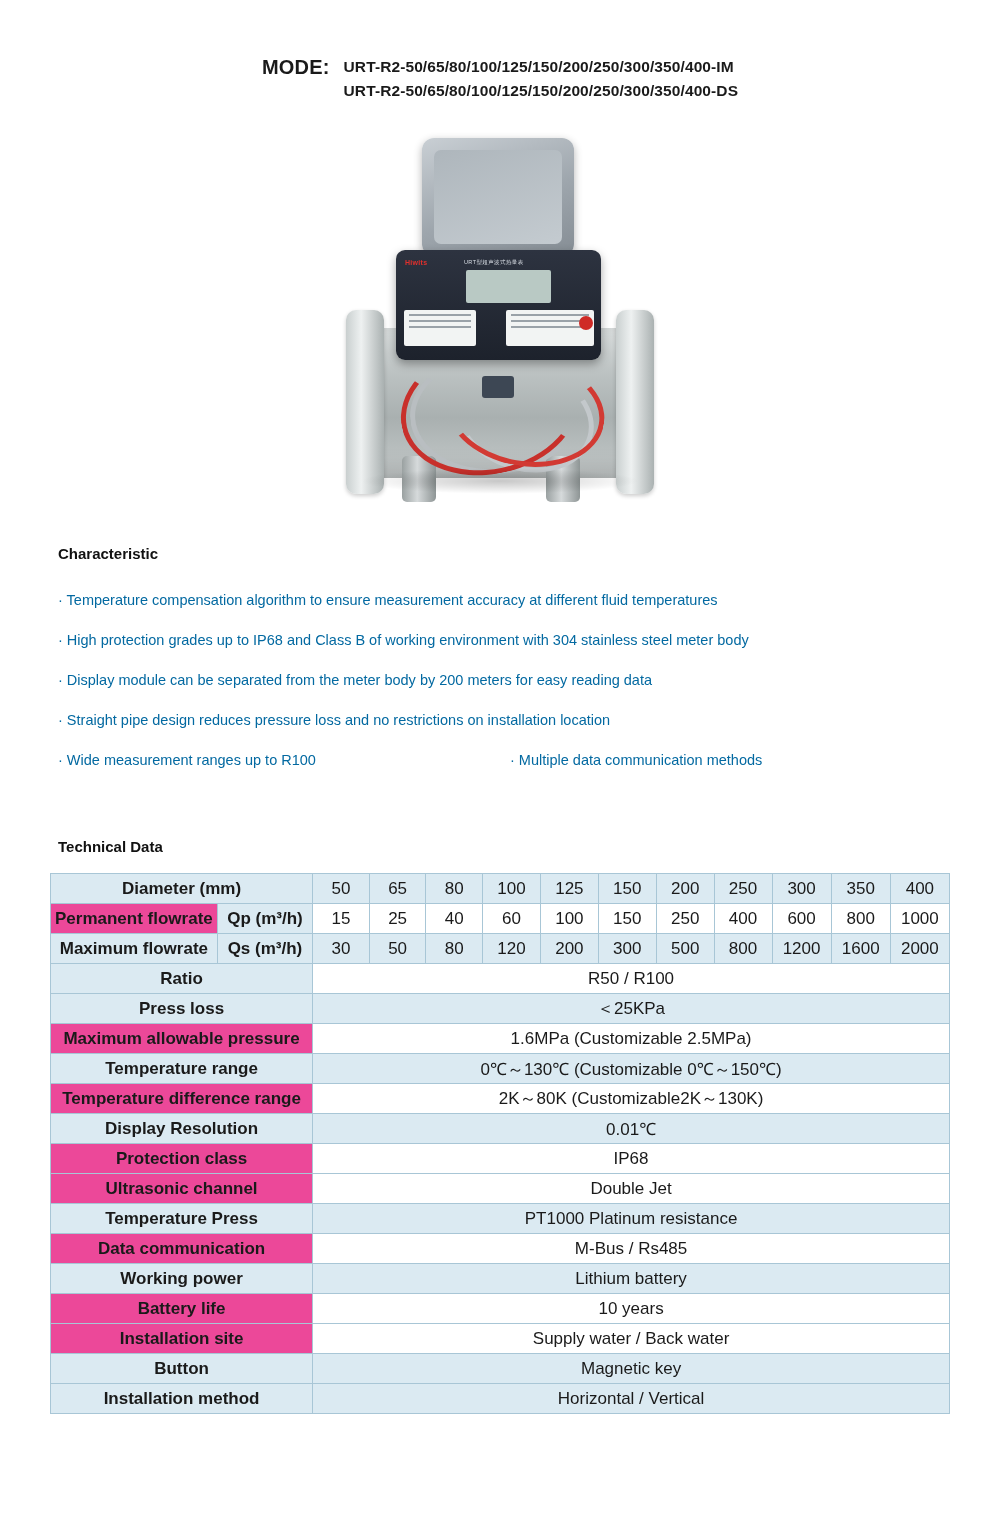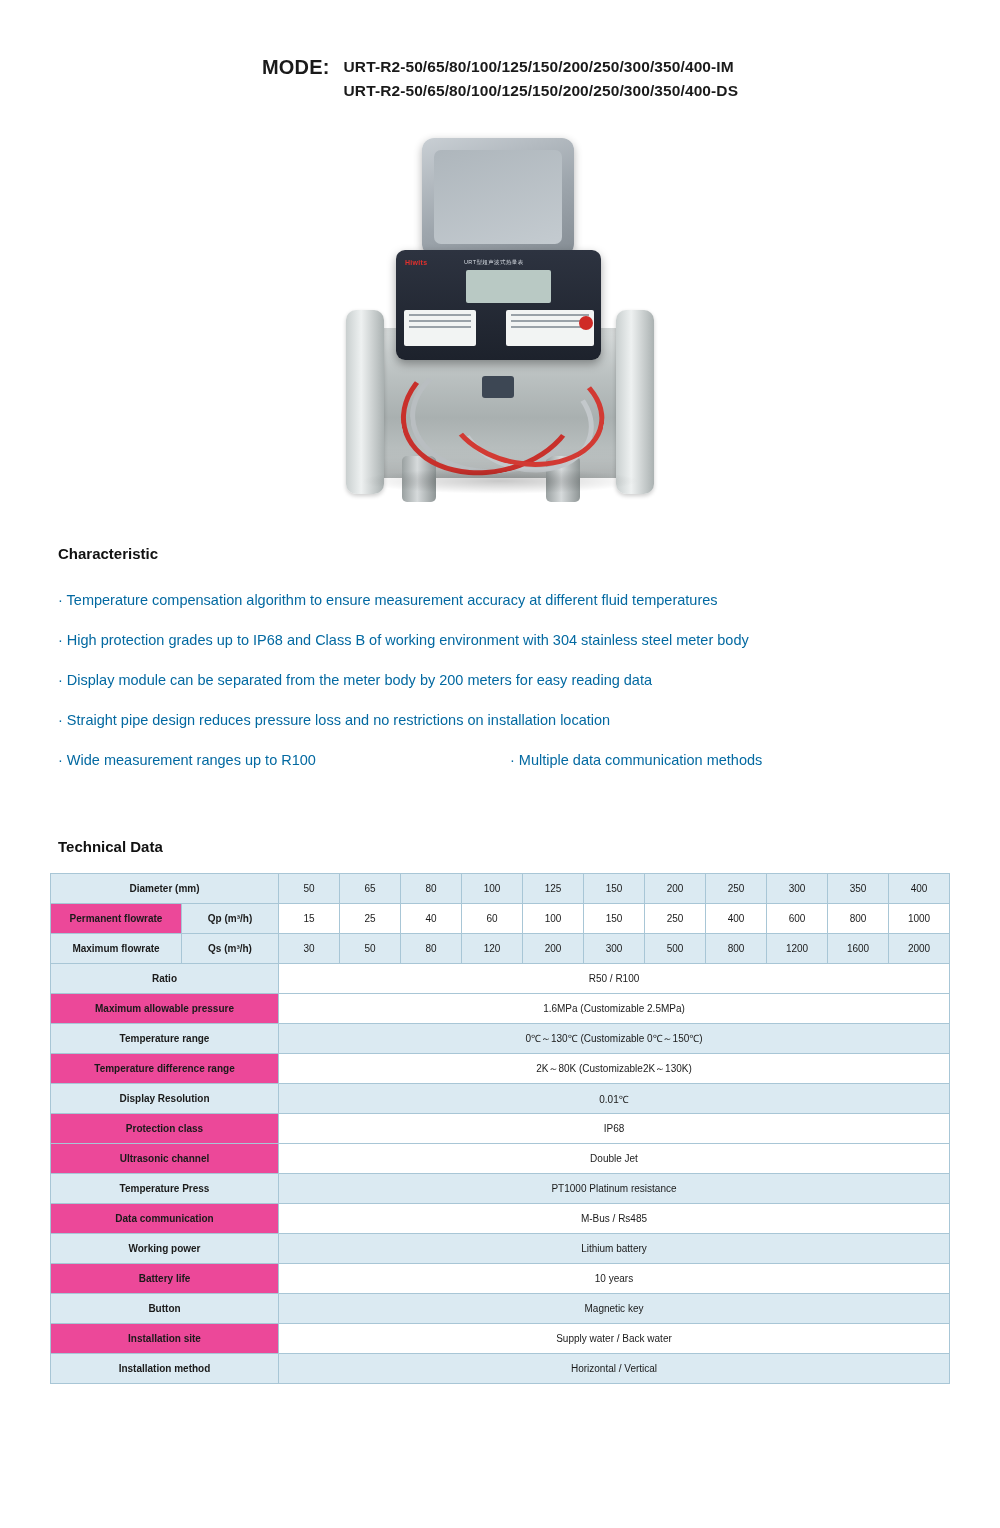--- a/index.html
+++ b/index.html
@@ -245,21 +245,21 @@
     display: flex;
   }
   .bullet-row .bullet:first-child { width: 452px; margin-bottom: 17px; }
   .bullet-row .bullet:last-child { margin-bottom: 0; }
 
   
   table.spec {
     margin: 18px 4px 0 50px;
     width: 900px;
     border-collapse: collapse;
-    font-size: 10px;
+    font-size: 17px;
   }
   table.spec td {
     border: 1px solid #a8c6d6;
     height: 29px;
     padding: 0 4px;
     text-align: center;
     vertical-align: middle;
     color: #1a1a1a;
   }
   td.lbl {
@@ -401,20 +401,24 @@
       <td class="num-blue">1200</td>
       <td class="num-blue">1600</td>
       <td class="num-blue">2000</td>
     </tr>
 
     <tr>
       <td class="lbl" colspan="2">Ratio</td>
       <td class="val" colspan="11">R50 / R100</td>
     </tr>
     <tr>
+      <td class="lbl" colspan="2">Press loss</td>
+      <td class="val-blue" colspan="11">＜25KPa</td>
+    </tr>
+    <tr>
       <td class="lbl-plain" colspan="2">Maximum allowable pressure</td>
       <td class="val" colspan="11">1.6MPa (Customizable 2.5MPa)</td>
     </tr>
     <tr>
       <td class="lbl" colspan="2">Temperature range</td>
       <td class="val-blue" colspan="11">0℃～130℃ (Customizable 0℃～150℃)</td>
     </tr>
     <tr>
       <td class="lbl-plain" colspan="2">Temperature difference range</td>
       <td class="val" colspan="11">2K～80K (Customizable2K～130K)</td>
@@ -441,25 +445,25 @@
     </tr>
     <tr>
       <td class="lbl" colspan="2">Working power</td>
       <td class="val-blue" colspan="11">Lithium battery</td>
     </tr>
     <tr>
       <td class="lbl-plain" colspan="2">Battery life</td>
       <td class="val" colspan="11">10 years</td>
     </tr>
     <tr>
+      <td class="lbl-plain" colspan="2">Installation site</td>
+      <td class="val" colspan="11">Supply water / Back water</td>
+    </tr>
+    <tr>
       <td class="lbl" colspan="2">Button</td>
       <td class="val-blue" colspan="11">Magnetic key</td>
     </tr>
     <tr>
-      <td class="lbl-plain" colspan="2">Installation site</td>
-      <td class="val" colspan="11">Supply water / Back water</td>
-    </tr>
-    <tr>
       <td class="lbl" colspan="2">Installation method</td>
       <td class="val-blue" colspan="11">Horizontal / Vertical</td>
     </tr>
   </tbody>
 </table>
 
 </body></html>

